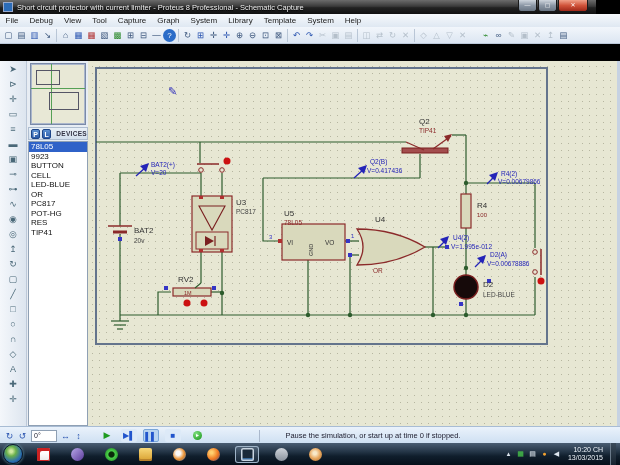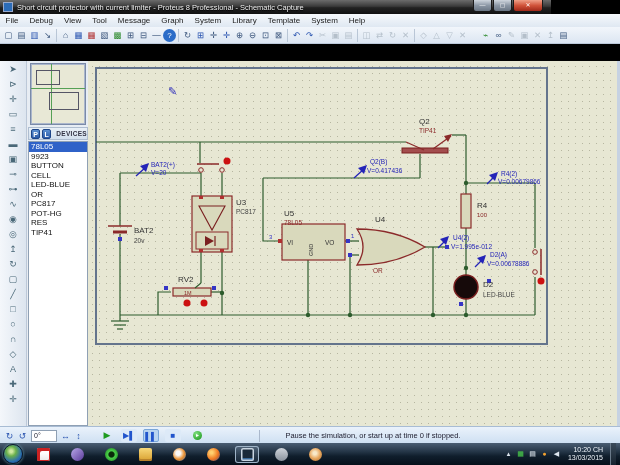--- a/index.html
+++ b/index.html
@@ -1,19 +1,19 @@
 <!DOCTYPE html>
 <html><head>
 <meta charset="utf-8">
 <style>
   html,body{margin:0;padding:0;background:#000;}
   .screen{position:relative;width:620px;height:465px;overflow:hidden;
     font-family:"Liberation Sans",sans-serif;-webkit-font-smoothing:antialiased;}
   
-  .titlebar{position:absolute;left:0;top:0;width:551px;height:14px;
+  .titlebar{position:absolute;left:0;top:0;width:596px;height:14px;
     background:linear-gradient(#6b6b6b,#3a3a3a 45%,#222 55%,#111);display:flex;align-items:center;}
   .titleicon{width:8px;height:8px;margin:0 4px 0 3px;background:#2b6cb8;border:1px solid #9ac;}
   .titletext{color:#f0f0f0;font-size:7.5px;white-space:nowrap;text-shadow:0 1px 1px #000;}
   .wincontrols{position:absolute;right:8px;top:0;display:flex;}
   .wc{width:17px;height:11px;margin-left:1px;border:1px solid #1a1a1a;border-top:none;border-radius:0 0 3px 3px;
     background:linear-gradient(#cfd6de,#8b97a5 50%,#6a7684);color:#fff;font-size:6px;line-height:10px;text-align:center;}
   .wc.close{width:28px;background:linear-gradient(#f0a088,#d0533a 50%,#a02818);}
   
   .menubar{position:absolute;left:0;top:14px;width:620px;height:13px;
     background:linear-gradient(#f6f9fc,#dfe8f2);border-bottom:1px solid #c2cfde;display:flex;align-items:center;}
@@ -120,21 +120,21 @@
         <div class="wc">▢</div>
         <div class="wc close">✕</div>
     </div>
   </div>
 
   <div class="menubar">
     <span class="mi">File</span>
       <span class="mi">Debug</span>
       <span class="mi">View</span>
       <span class="mi">Tool</span>
-      <span class="mi">Message</span>
+      <span class="mi">Capture</span>
       <span class="mi">Graph</span>
       <span class="mi">System</span>
       <span class="mi">Library</span>
       <span class="mi">Template</span>
       <span class="mi">System</span>
       <span class="mi">Help</span>
   </div>
 
   <div class="toolbar">
     <span class="ti">▢</span>

